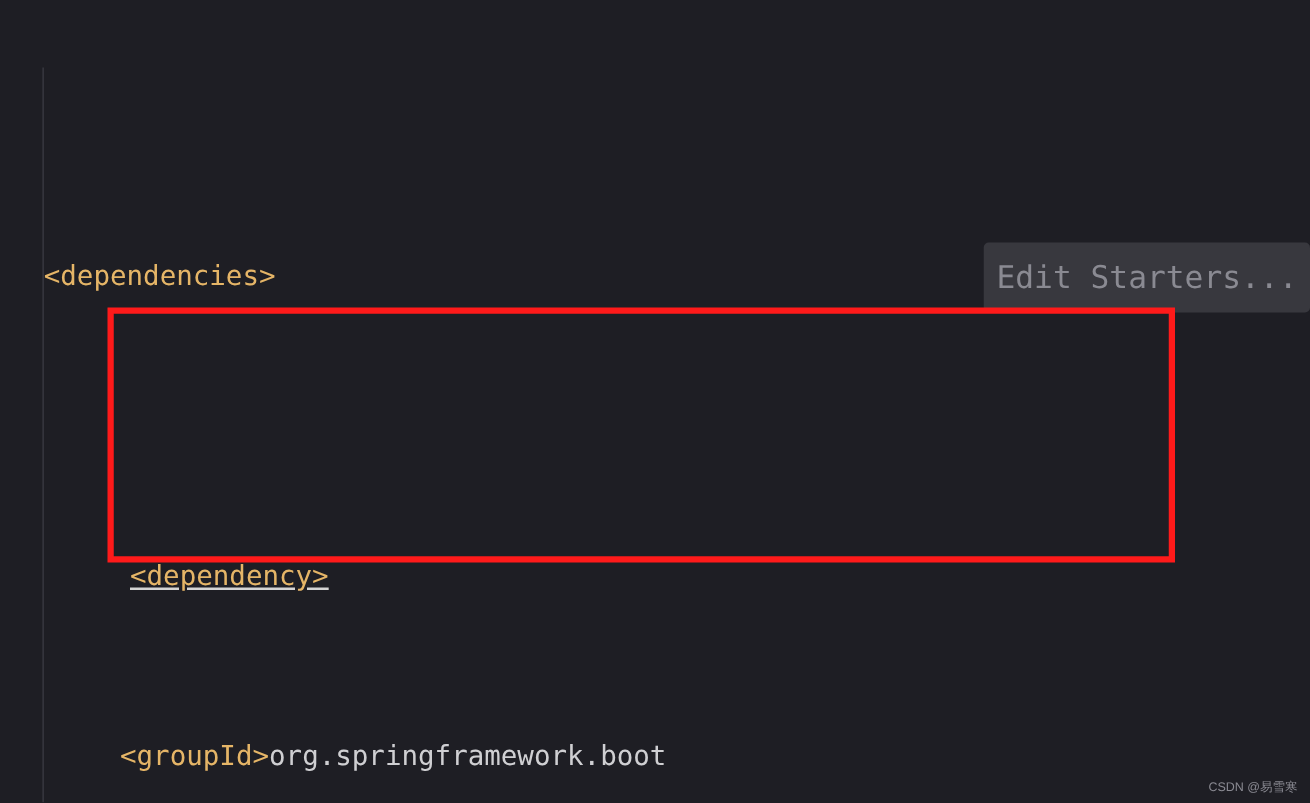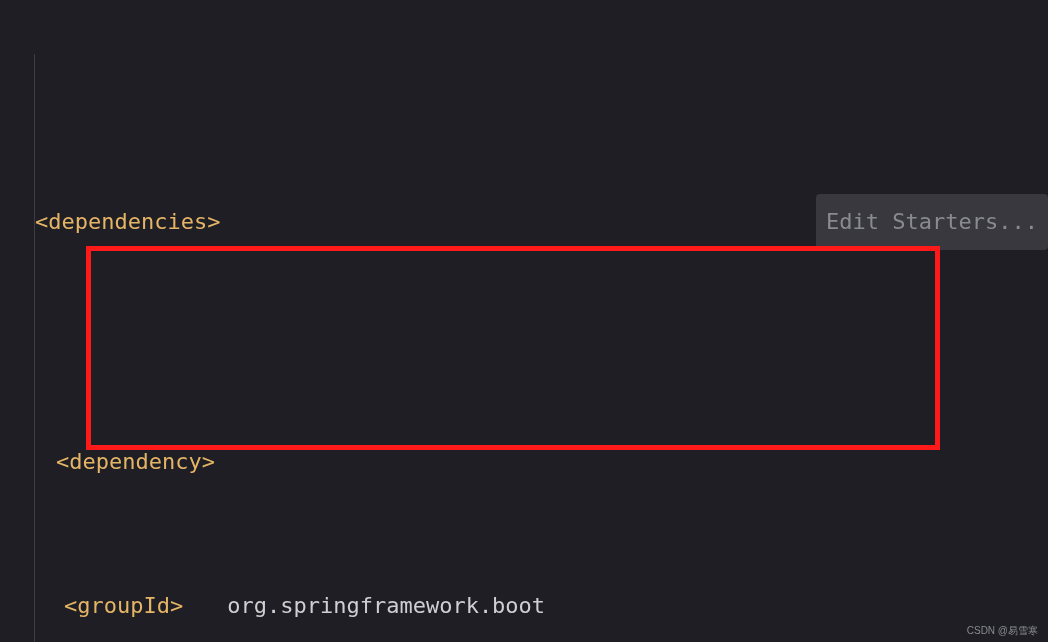--- a/index.html
+++ b/index.html
@@ -21,29 +21,29 @@
   .line {
     height: 48px;
     display: flex;
     align-items: center;
     padding-left: 24px;
     position: relative;
   }
   .tag { color: #e5b567; }            
   .txt { color: #cfcfd2; }            
   .ind0 { padding-left: 35px; justify-content: space-between; }
-  .ind1 { padding-left: 56px; }
-  .ind2 { padding-left: 64px; gap: 44px; }
+  .ind1 { padding-left: 104px; text-decoration: underline; }
+  .ind2 { padding-left: 96px; }
   .hint {
     background: #38383e;
     color: #8a8a92;
     padding: 4px 10px;
     border-radius: 4px;
     margin-left: 8px;
-    font-size: 22px;
+    font-size: 25px;
   }
   .redbox {
     position: absolute;
     left: 86px;
     top: 246px;
     width: 854px;
     height: 204px;
     border: 5px solid #ff1a1a;
     pointer-events: none;
   }

